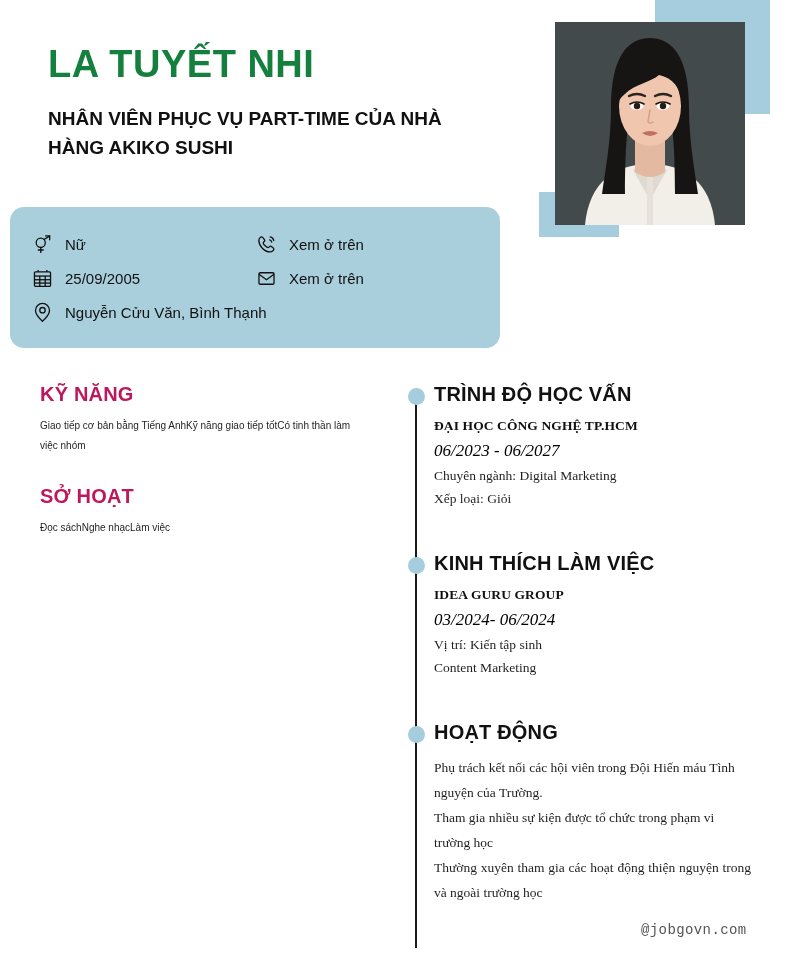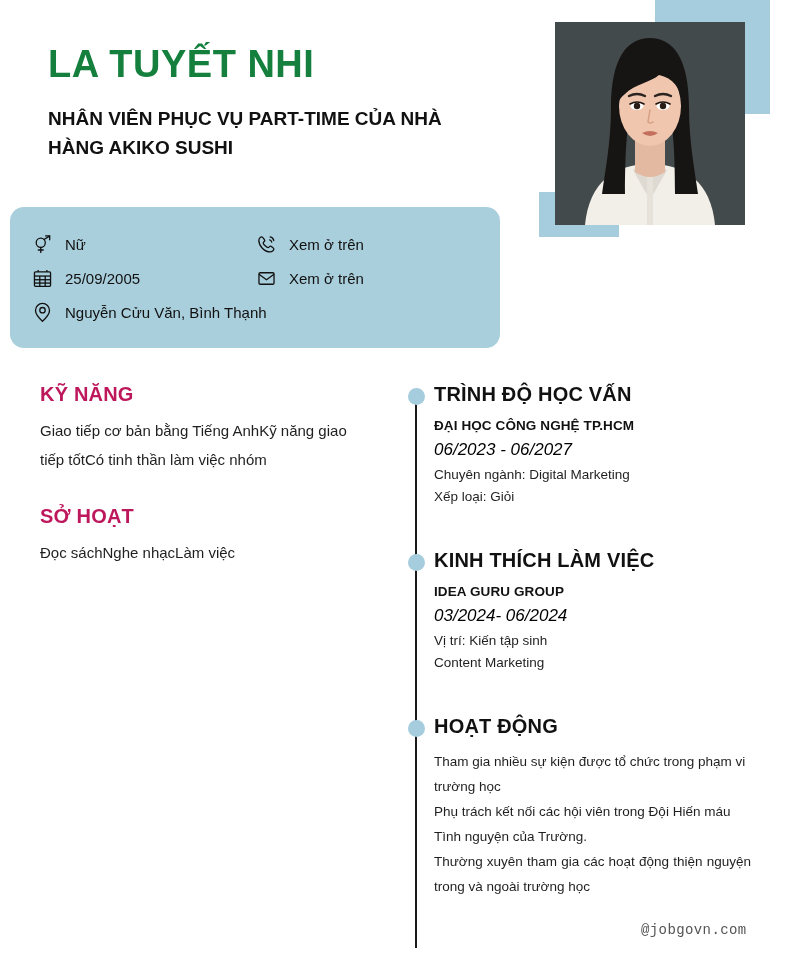--- a/index.html
+++ b/index.html
@@ -117,21 +117,21 @@
     width: 320px;
   }
   .left-heading {
     font-size: 20px;
     font-weight: bold;
     letter-spacing: 0.2px;
     margin: 0 0 10px 0;
     color: #be185d;
   }
   .left-body {
-    font-size: 15px;
+    font-size: 10px;
     line-height: 1.95;
     margin: 0;
     color: #1f1f1f;
   }
   .left-block-gap { height: 30px; }
 
   
   .right-col {
     position: absolute;
     left: 408px;
@@ -159,21 +159,21 @@
     border-radius: 50%;
     background: #a6cddd;
   }
   .tl-heading {
     font-size: 20px;
     font-weight: bold;
     letter-spacing: 0.2px;
     margin: 0 0 12px 0;
     color: #111111;
   }
-  .tl-body { padding-left: 0px; }
+  .tl-body { padding-left: 0px; font-family: Liberation Serif, serif; }
   .org {
     font-size: 13.5px;
     font-weight: bold;
     letter-spacing: 0.1px;
     margin: 0 0 7px 0;
     color: #111111;
   }
   .dates {
     font-size: 17px;
     font-style: italic;
@@ -364,21 +364,21 @@
       <p class="detail">Content Marketing</p>
     </div>
   </div>
 
   <div class="sec-gap-exp"></div>
 
   <div class="tl-section">
     <span class="tl-dot"></span>
     <h3 class="tl-heading">HOẠT ĐỘNG</h3>
     <div class="tl-body">
+      <p class="para">Phụ trách kết nối các hội viên trong Đội Hiến máu Tình nguyện của Trường.</p>
       <p class="para">Tham gia nhiều sự kiện được tổ chức trong phạm vi trường học</p>
-      <p class="para">Phụ trách kết nối các hội viên trong Đội Hiến máu Tình nguyện của Trường.</p>
       <p class="para justify">Thường xuyên tham gia các hoạt động thiện nguyện trong và ngoài trường học</p>
     </div>
   </div>
 
 </div>
 
 <div class="watermark">@jobgovn.com</div>
 
 </body></html>

